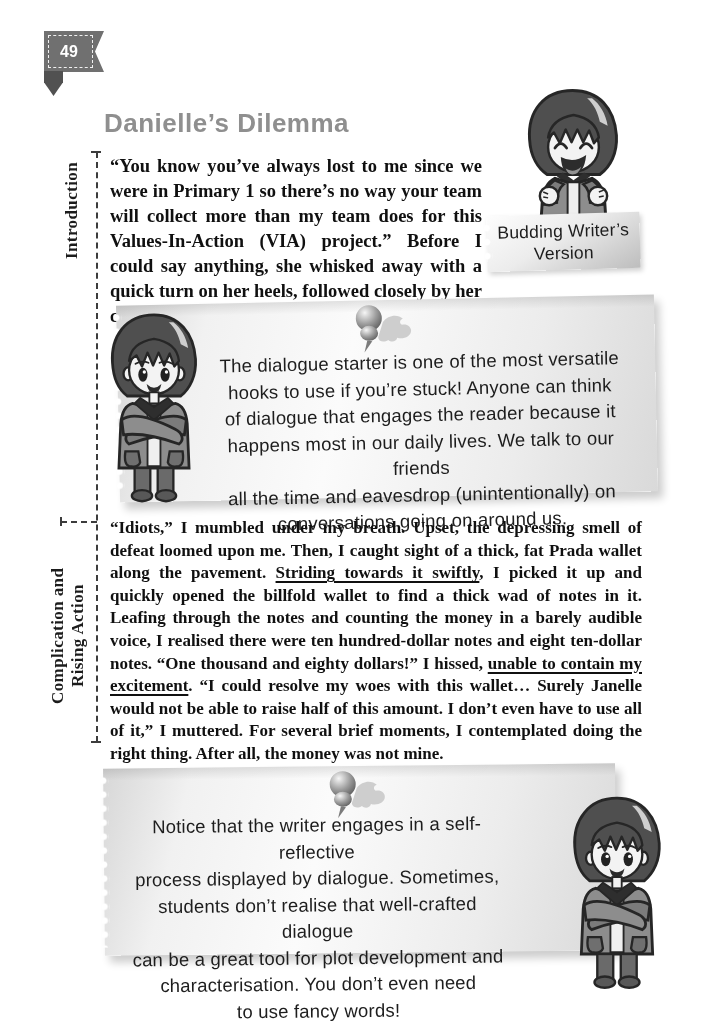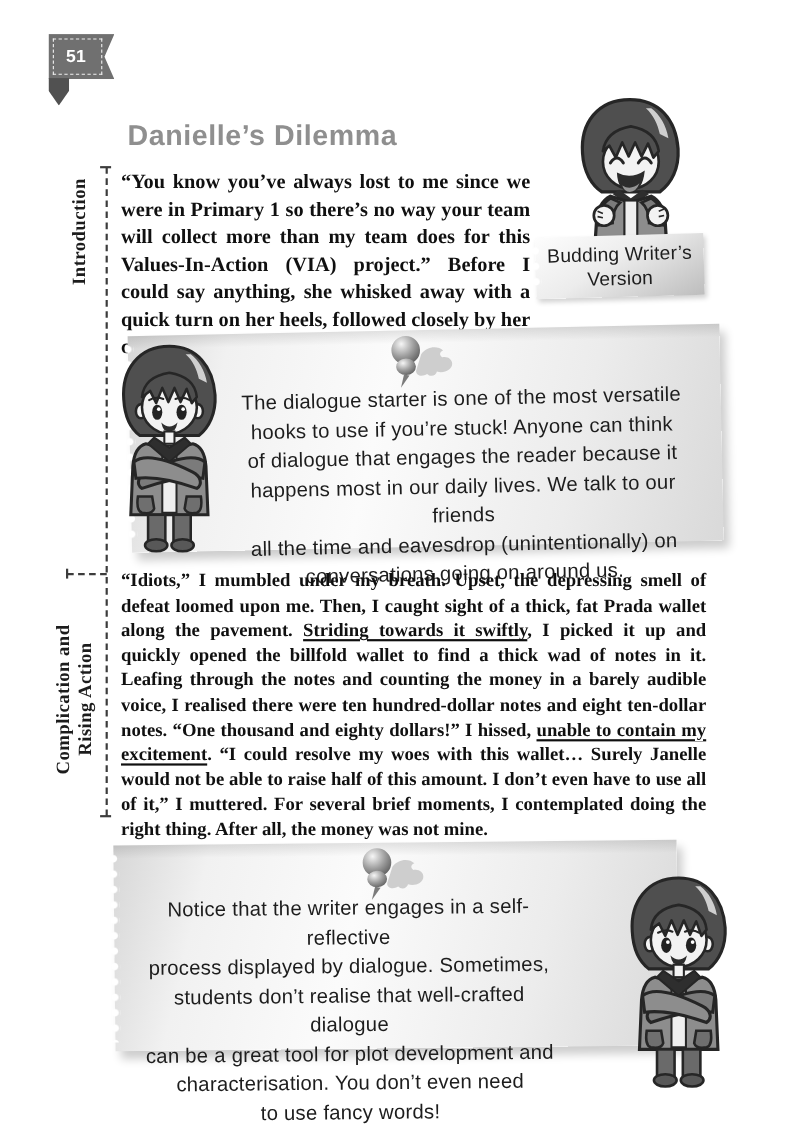--- a/index.html
+++ b/index.html
@@ -13,21 +13,21 @@
     font-family:"Liberation Serif",serif;font-weight:bold;font-size:15px;letter-spacing:.4px;color:#1b1b1b;}
   .ribbon{position:absolute;left:44px;top:31px;width:60px;height:41px;background:#707070;
     clip-path:polygon(0 0,100% 0,85% 50%,100% 100%,0 100%);}
   .ribbon-stitch{position:absolute;left:4px;top:4px;right:11px;bottom:4px;border:1.6px dashed #ffffff;opacity:.9;}
   .ribbon-num{position:absolute;left:0;top:0;width:50px;height:41px;line-height:41px;text-align:center;
     color:#ffffff;font-weight:bold;font-size:16px;}
   .ribbon-fold{position:absolute;left:44px;top:71px;width:19px;height:25px;background:#515151;
     clip-path:polygon(0 0,100% 0,100% 45%,50% 100%,0 45%);}
 
   
-  .doc-title{position:absolute;left:116px;top:108px;font-size:26px;font-weight:bold;color:#8f8f8f;letter-spacing:.5px;}
+  .doc-title{position:absolute;left:104px;top:108px;font-size:26px;font-weight:bold;color:#8f8f8f;letter-spacing:.5px;}
 
   
   .vline{position:absolute;left:96px;top:152px;height:590px;width:0;border-left:2px dashed #3c3c3c;}
   .tick-h{position:absolute;width:10px;height:2px;background:#3c3c3c;}
   .tick-v{position:absolute;width:2px;height:9px;background:#3c3c3c;}
   .divider{position:absolute;left:61px;top:521px;width:36px;height:0;border-top:2px dashed #3c3c3c;}
   .vlabel{position:absolute;writing-mode:vertical-rl;transform:rotate(180deg);
     font-family:"Liberation Serif",serif;font-weight:bold;font-size:17px;color:#1c1c1c;
     white-space:pre-line;text-align:center;line-height:20px;letter-spacing:.4px;}
   .vlabel.intro{left:62px;top:160px;height:100px;}
@@ -130,21 +130,21 @@
       <circle cx="88" cy="112" r="9.5" fill="#f3f3f3" stroke="#262626" stroke-width="2.5"></circle>
       <path d="M89 108 l5 -2 M89 113 l5 -1" stroke="#262626" stroke-width="1.5"></path>
     </g>
   </defs>
 </svg>
 
 <div class="page">
 
   <div class="ribbon">
     <div class="ribbon-stitch"></div>
-    <div class="ribbon-num">51</div>
+    <div class="ribbon-num">49</div>
   </div>
   <div class="ribbon-fold"></div>
 
   <div class="doc-title">Danielle’s Dilemma</div>
 
   <div class="vline"></div>
   <div class="tick-h" style="left:91px;top:151px;"></div>
   <div class="tick-h" style="left:91px;top:741px;"></div>
   <div class="divider"></div>
   <div class="tick-v" style="left:60px;top:517px;"></div>

